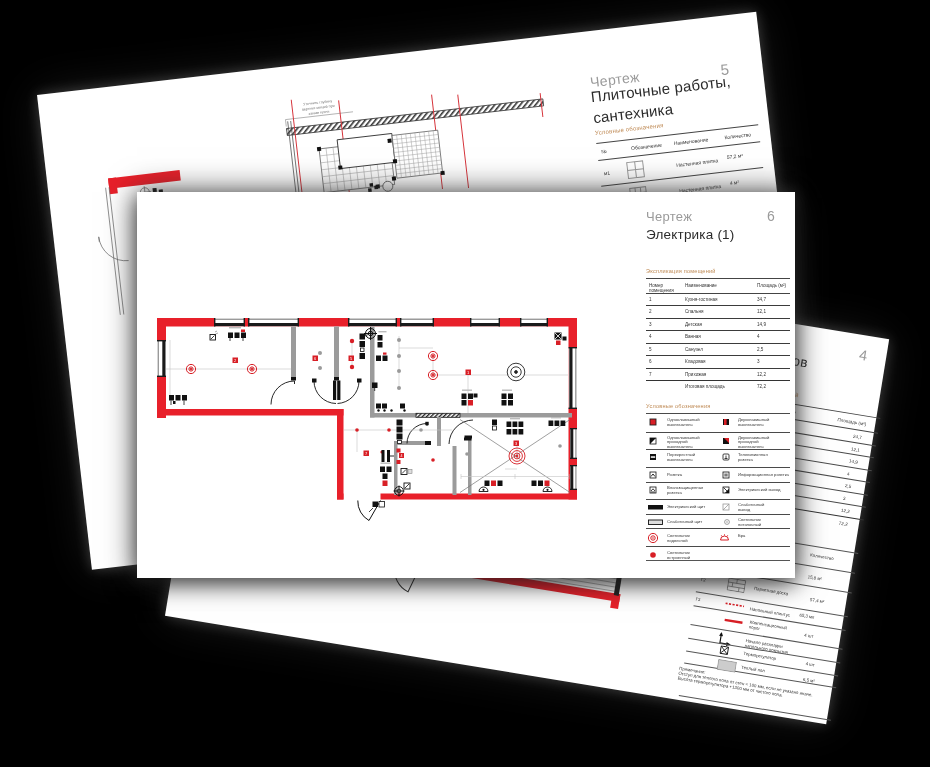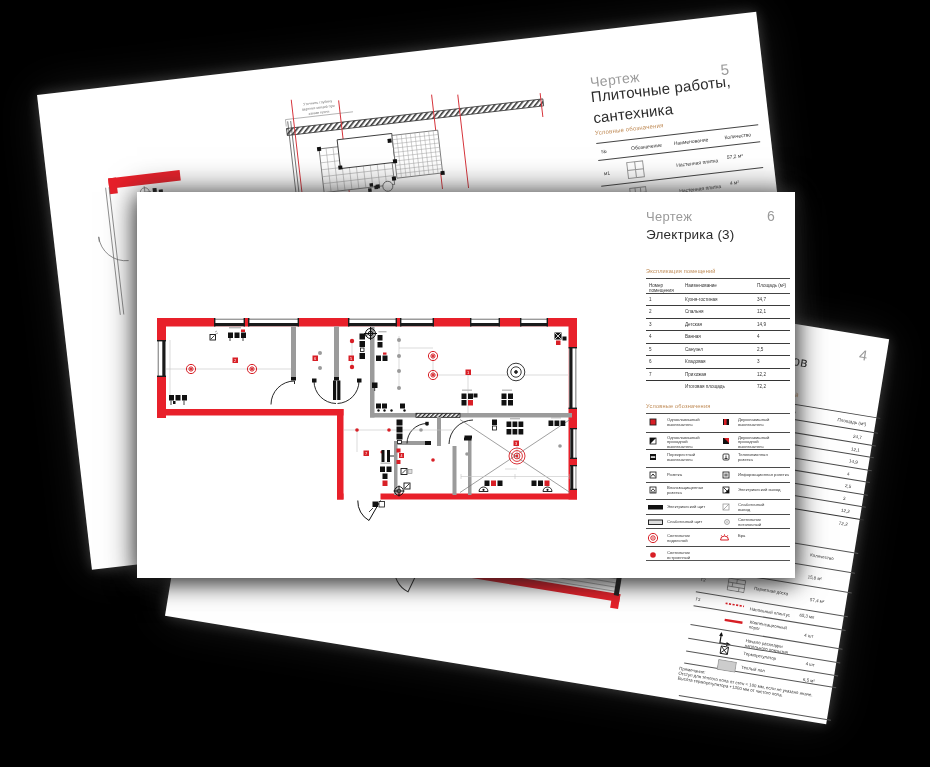--- a/index.html
+++ b/index.html
@@ -734,21 +734,21 @@
           <circle cx="267.5" cy="218.5" r="1.2"></circle>
           <rect x="263" y="211.5" width="5" height="5"></rect>
         </g>
     </g>
   </svg>
 
   <div class="ttl-g" style="left:509px;top:17px;">Чертеж</div>
 
   <div class="ttl-n" style="left:630px;top:16px;">6</div>
 
-  <div class="ttl-b" style="left:509px;top:35px;">Электрика (3)</div>
+  <div class="ttl-b" style="left:509px;top:35px;">Электрика (1)</div>
 
   <div class="oh" style="left:509px;top:76px;">Экспликация помещений</div>
 
   <div id="roomtbl" style="position:absolute;left:509px;top:86px;width:144px;font-size:4.6px;color:#333;">
     <div style="position:relative;border-top:1px solid #444;border-bottom:1.2px solid #444;height:15.5px;box-sizing:border-box;">
       <span style="position:absolute;left:3px;top:3.5px;">Номер<br>помещения</span>
       <span style="position:absolute;left:39px;top:3.5px;">Наименование</span>
       <span style="position:absolute;left:111px;top:3.5px;">Площадь (м²)</span>
     </div>
     <div class="rrow">

